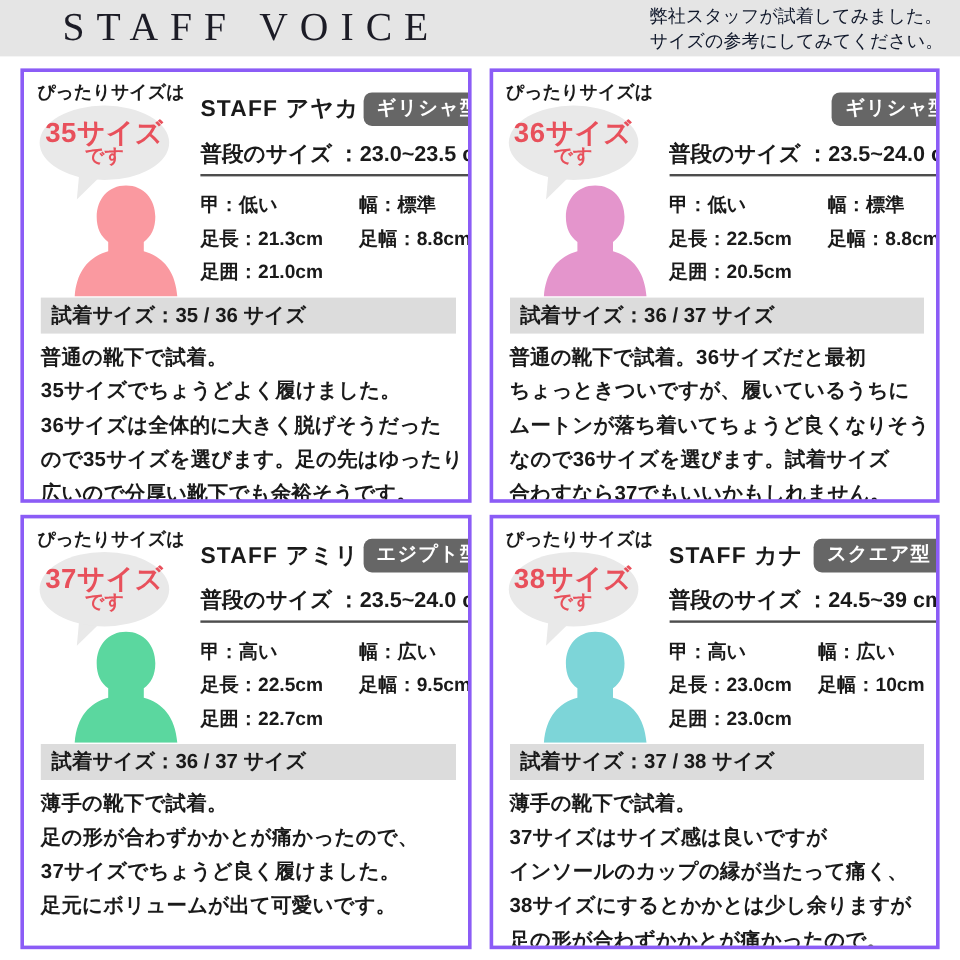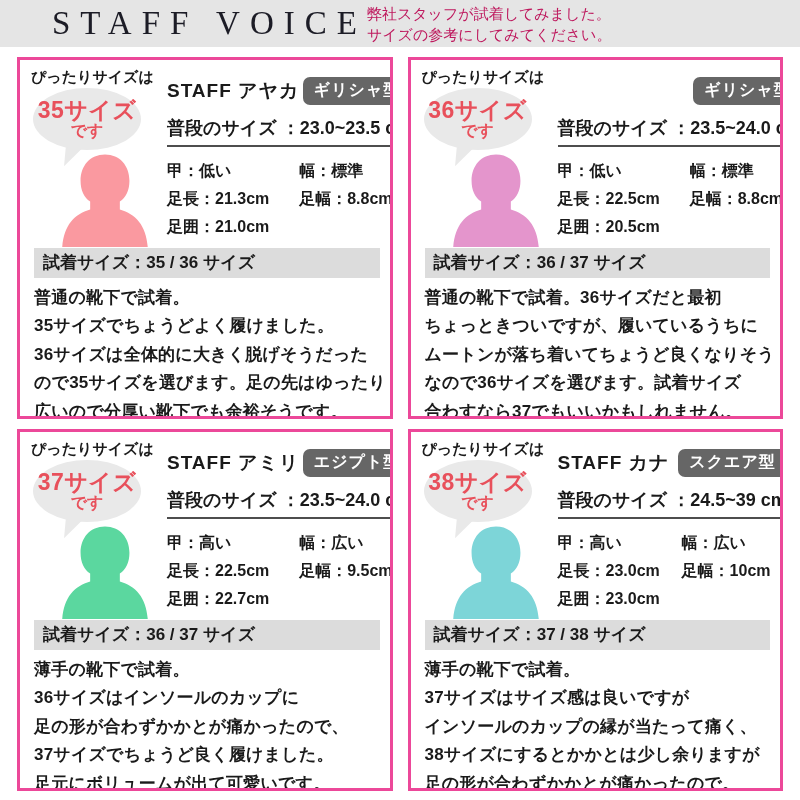--- a/index.html
+++ b/index.html
@@ -1,36 +1,36 @@
 <!DOCTYPE html>
 <html><head>
 <meta charset="utf-8">
 <style>
   * { margin: 0; padding: 0; box-sizing: border-box; }
   html, body { width: 800px; background: #ffffff; font-family: "Liberation Sans", sans-serif; color: #1a1a1a; }
 
   
   .header {
     height: 47px; background: #e5e5e5;
-    display: flex; align-items: center; 
+    display: flex; align-items: center; justify-content: space-between;
     padding: 0 14px 0 52px;
   }
   .header-title {
     font-family: "Liberation Serif", "DejaVu Serif", serif;
     font-size: 33px; letter-spacing: 10px; color: #1c1c26; font-weight: 500;
   }
-  .header-tagline { font-size: 15px; line-height: 21px; color: #be185d; }
+  .header-tagline { font-size: 15px; line-height: 21px; color: #0f172a; }
 
   
   .grid {
     display: grid; grid-template-columns: 1fr 1fr;
     gap: 10px 15px; padding: 10px 17px 6px 17px;
   }
   .card {
-    border: 3px solid #ec4899; background: #fff;
+    border: 3px solid #8b5cf6; background: #fff;
     height: 362px; padding: 5px 9px 6px 11px; overflow: hidden;
   }
 
   
   .card-top { display: flex; height: 178px; }
   .left-col { width: 130px; flex-shrink: 0; position: relative; }
   .fit-lead { font-size: 15px; font-weight: bold; white-space: nowrap; padding-top: 3px; }
   .bubble {
     width: 108px; height: 62px; background: #e9e9e9; border-radius: 50%;
     display: flex; flex-direction: column; align-items: center; justify-content: center;
@@ -191,21 +191,20 @@
           <div>足長：22.5cm</div>
           <div>足幅：9.5cm</div>
           <div>足囲：22.7cm</div>
           <div></div>
         </div>
       </div>
     </div>
     <div class="tryon-bar">試着サイズ：36 / 37 サイズ</div>
     <div class="review">
       <div class="review-line">薄手の靴下で試着。</div>
-      <div class="review-line">36サイズはインソールのカップに</div>
       <div class="review-line">足の形が合わずかかとが痛かったので、</div>
       <div class="review-line">37サイズでちょうど良く履けました。</div>
       <div class="review-line">足元にボリュームが出て可愛いです。</div>
     </div>
   </div>
 
   <div class="card">
     <div class="card-top">
       <div class="left-col">
         <div class="fit-lead">ぴったりサイズは</div>

